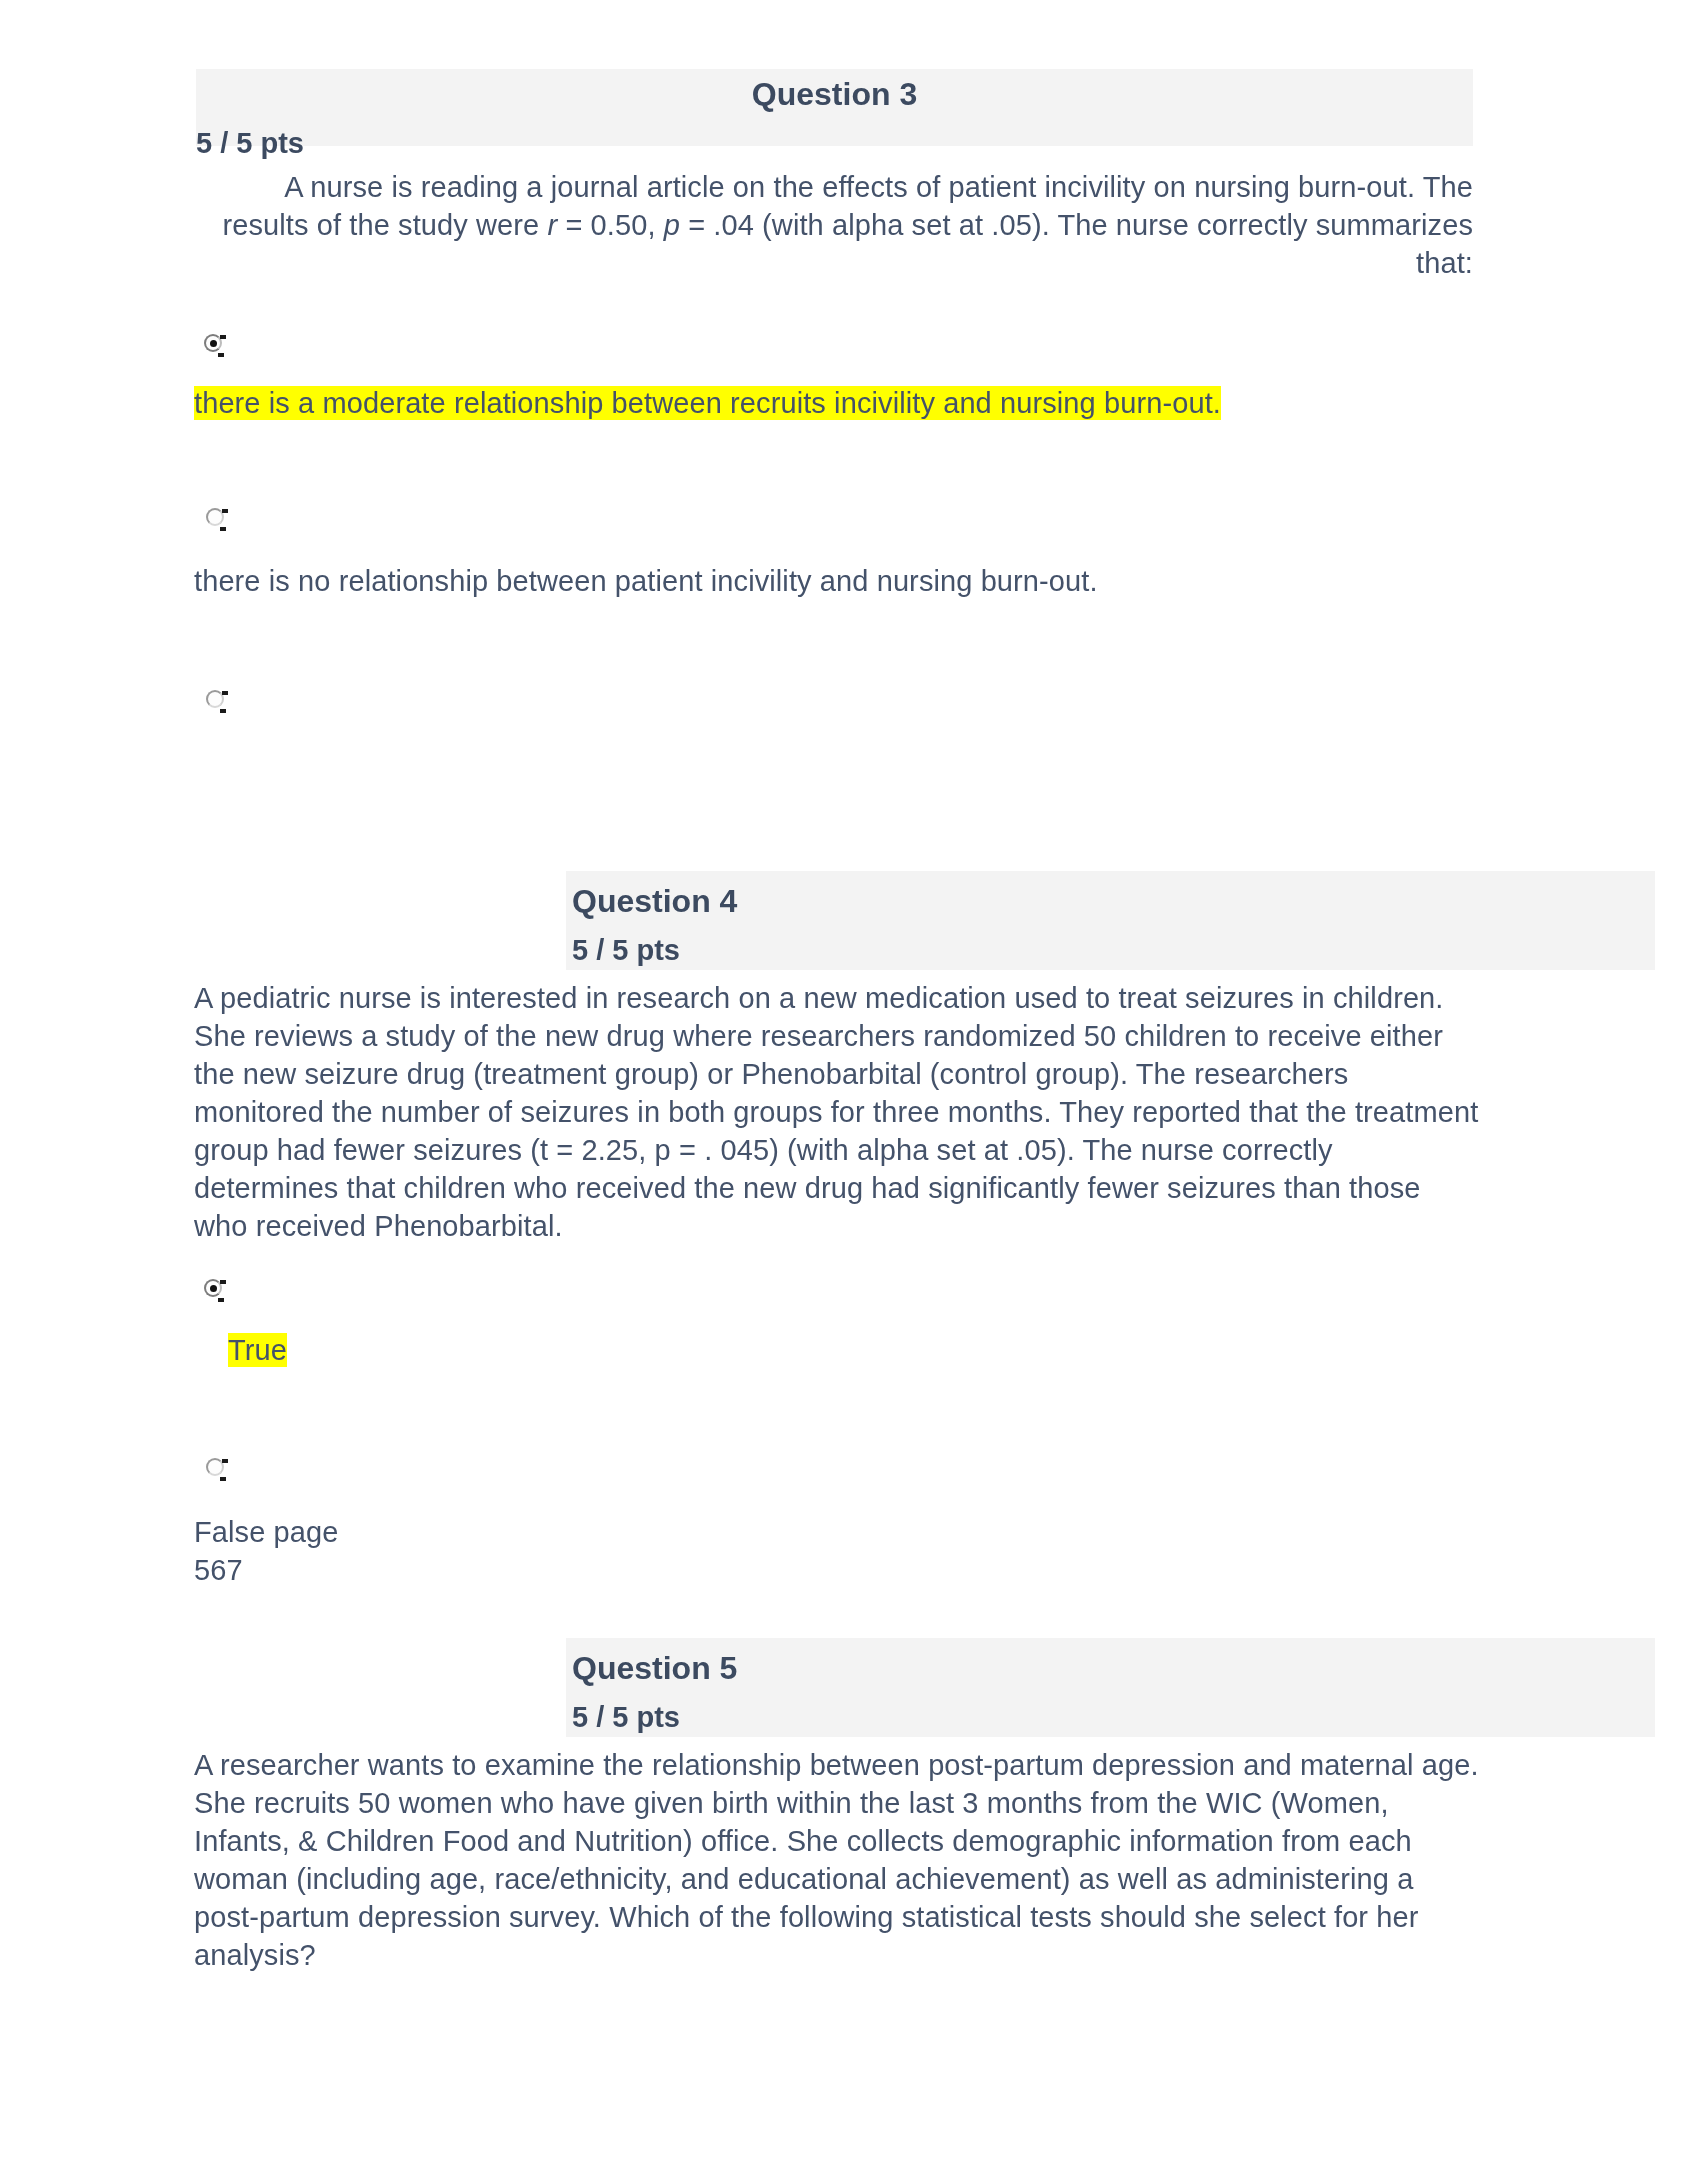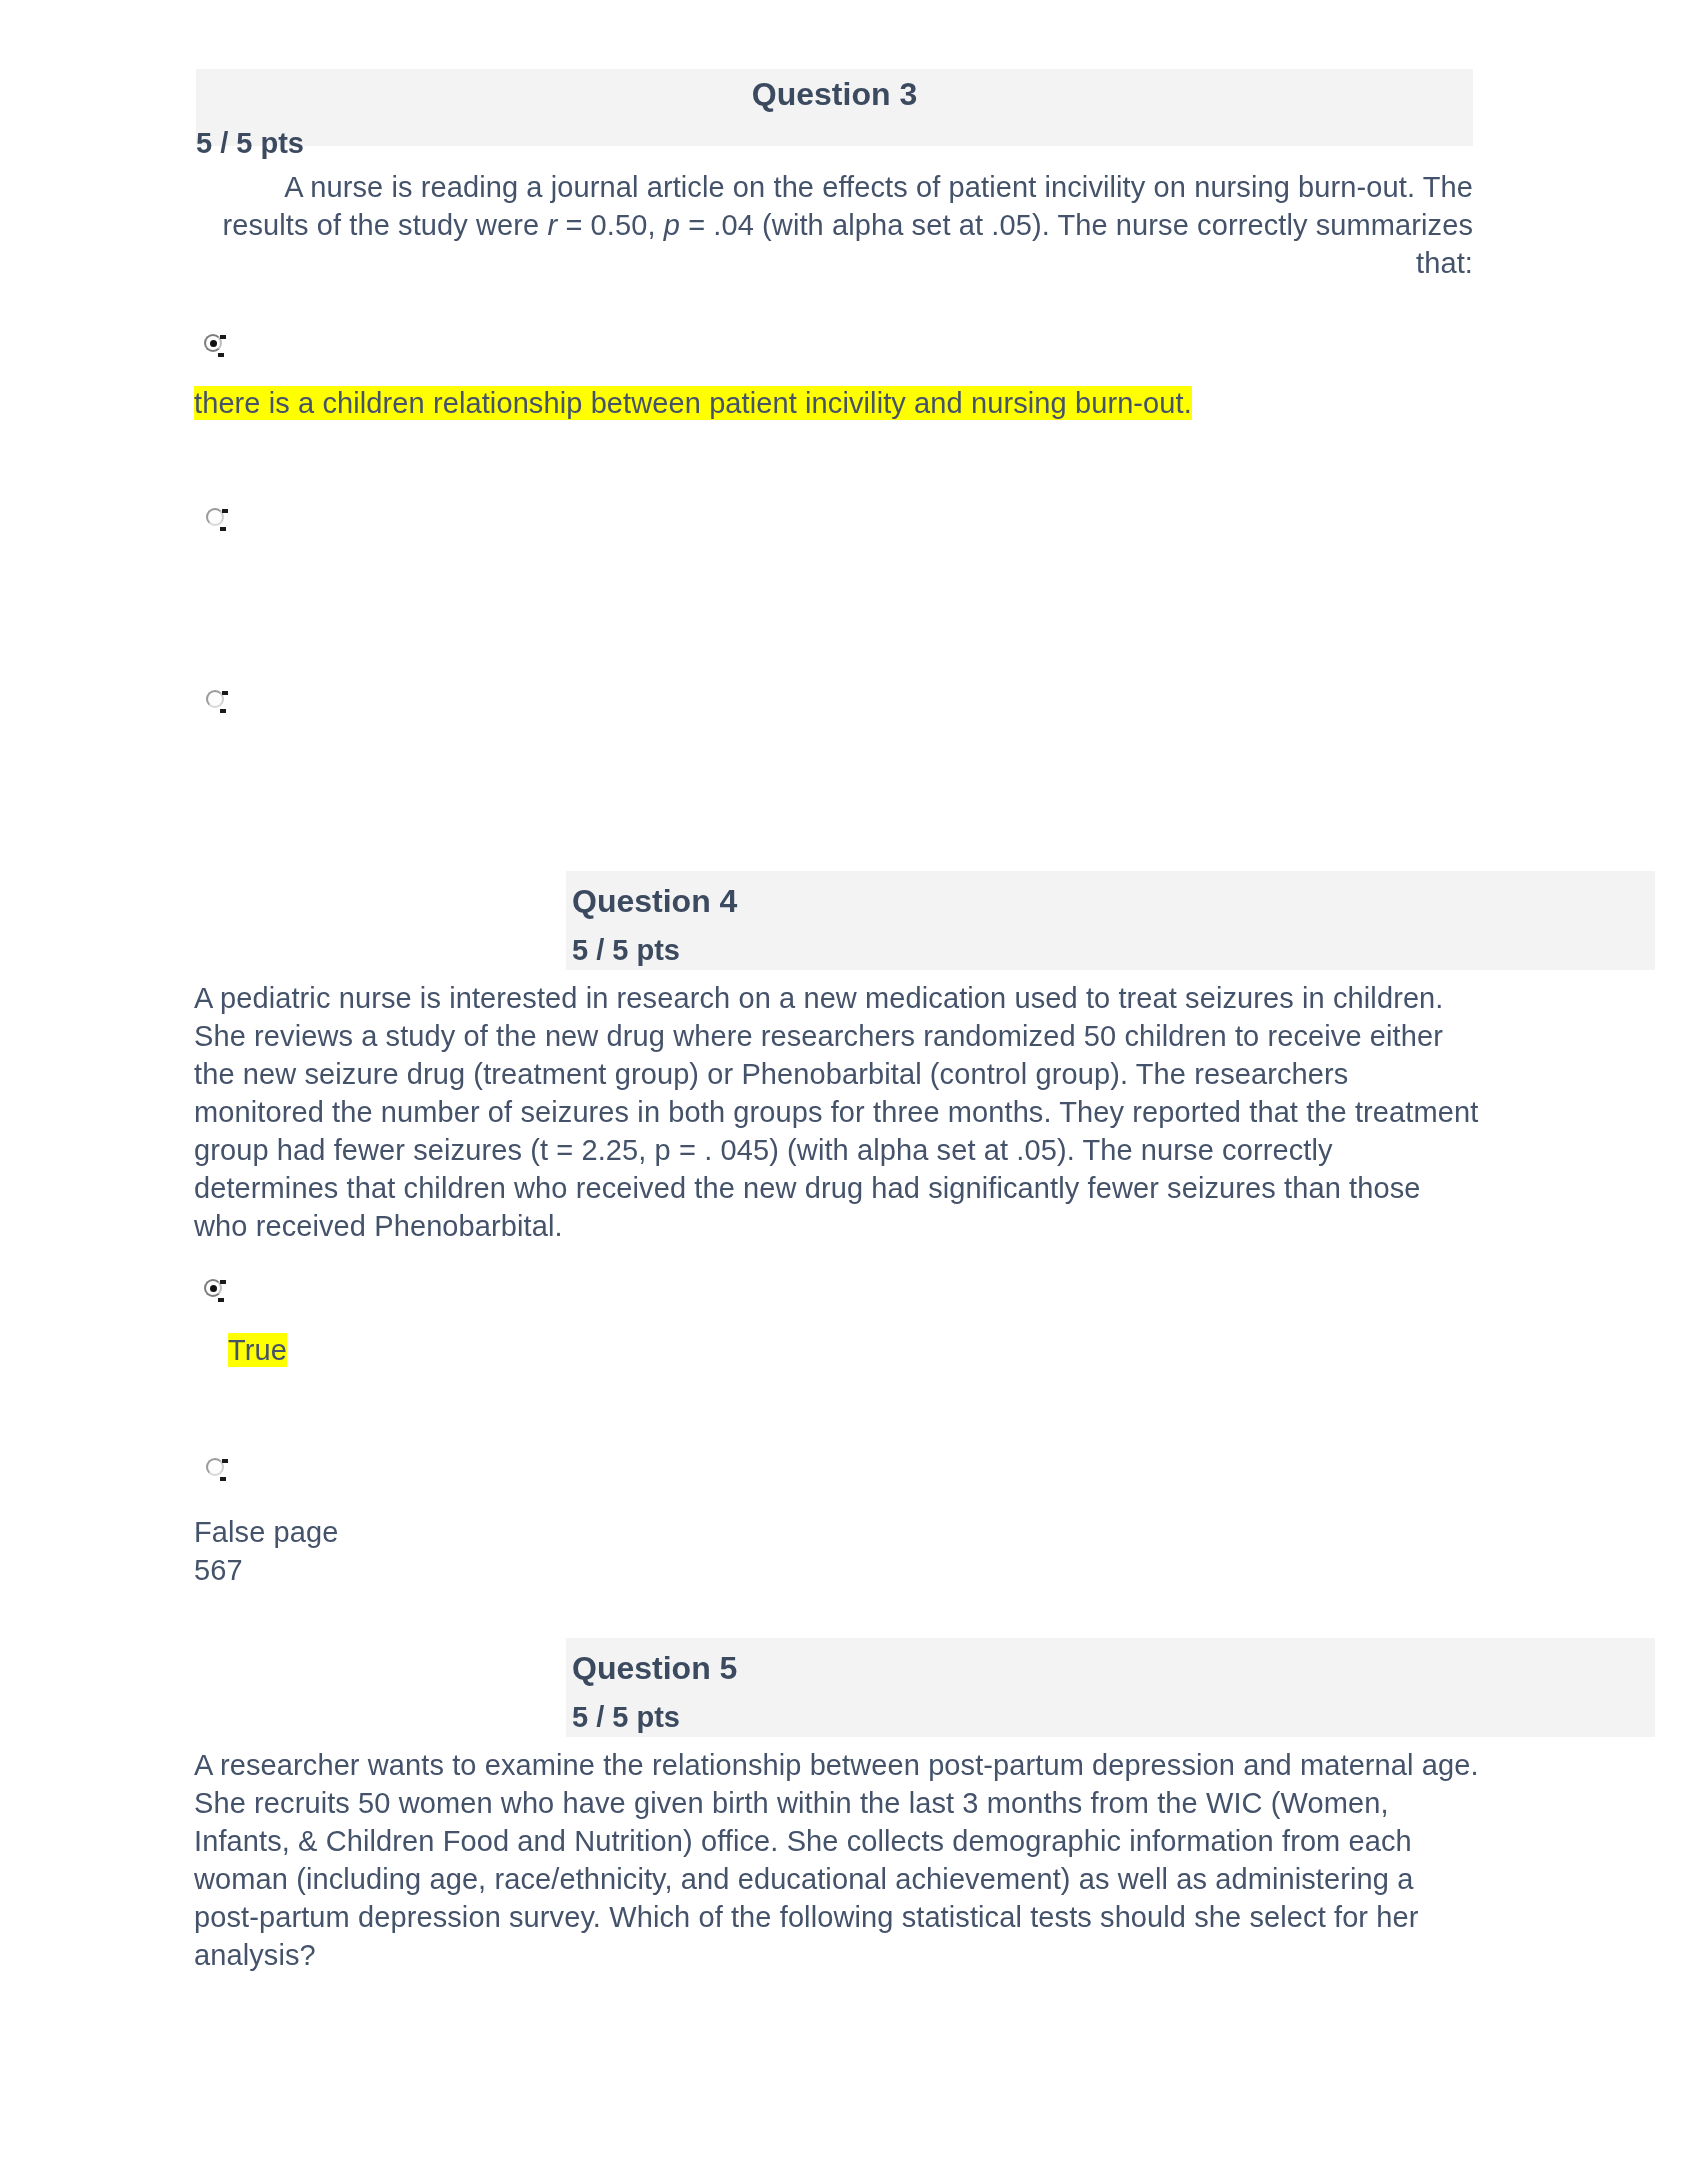--- a/index.html
+++ b/index.html
@@ -111,30 +111,31 @@
 
   <div class="abs" style="left:203px; top:333px;">
     <span class="radio selected">
       <span class="ring"></span>
       <span class="dot"></span>
       <span class="nick nick-tr"></span>
       <span class="nick nick-br"></span>
     </span>
   </div>
   <div class="abs body-text" style="left:194px; top:384px; width:1287px;">
-    <span class="hl">there is a children relationship between patient incivility and nursing burn-out.</span>
+    <span class="hl">there is a moderate relationship between recruits incivility and nursing burn-out.</span>
   </div>
 
   <div class="abs" style="left:205px; top:507px;">
     <span class="radio">
       <span class="ring"></span>
       <span class="nick nick-tr"></span>
       <span class="nick nick-br"></span>
     </span>
   </div>
+  <div class="abs body-text" style="left:194px; top:562px; width:1287px;">there is no relationship between patient incivility and nursing burn-out.</div>
 
   <div class="abs" style="left:205px; top:689px;">
     <span class="radio">
       <span class="ring"></span>
       <span class="nick nick-tr"></span>
       <span class="nick nick-br"></span>
     </span>
   </div>
 
 

